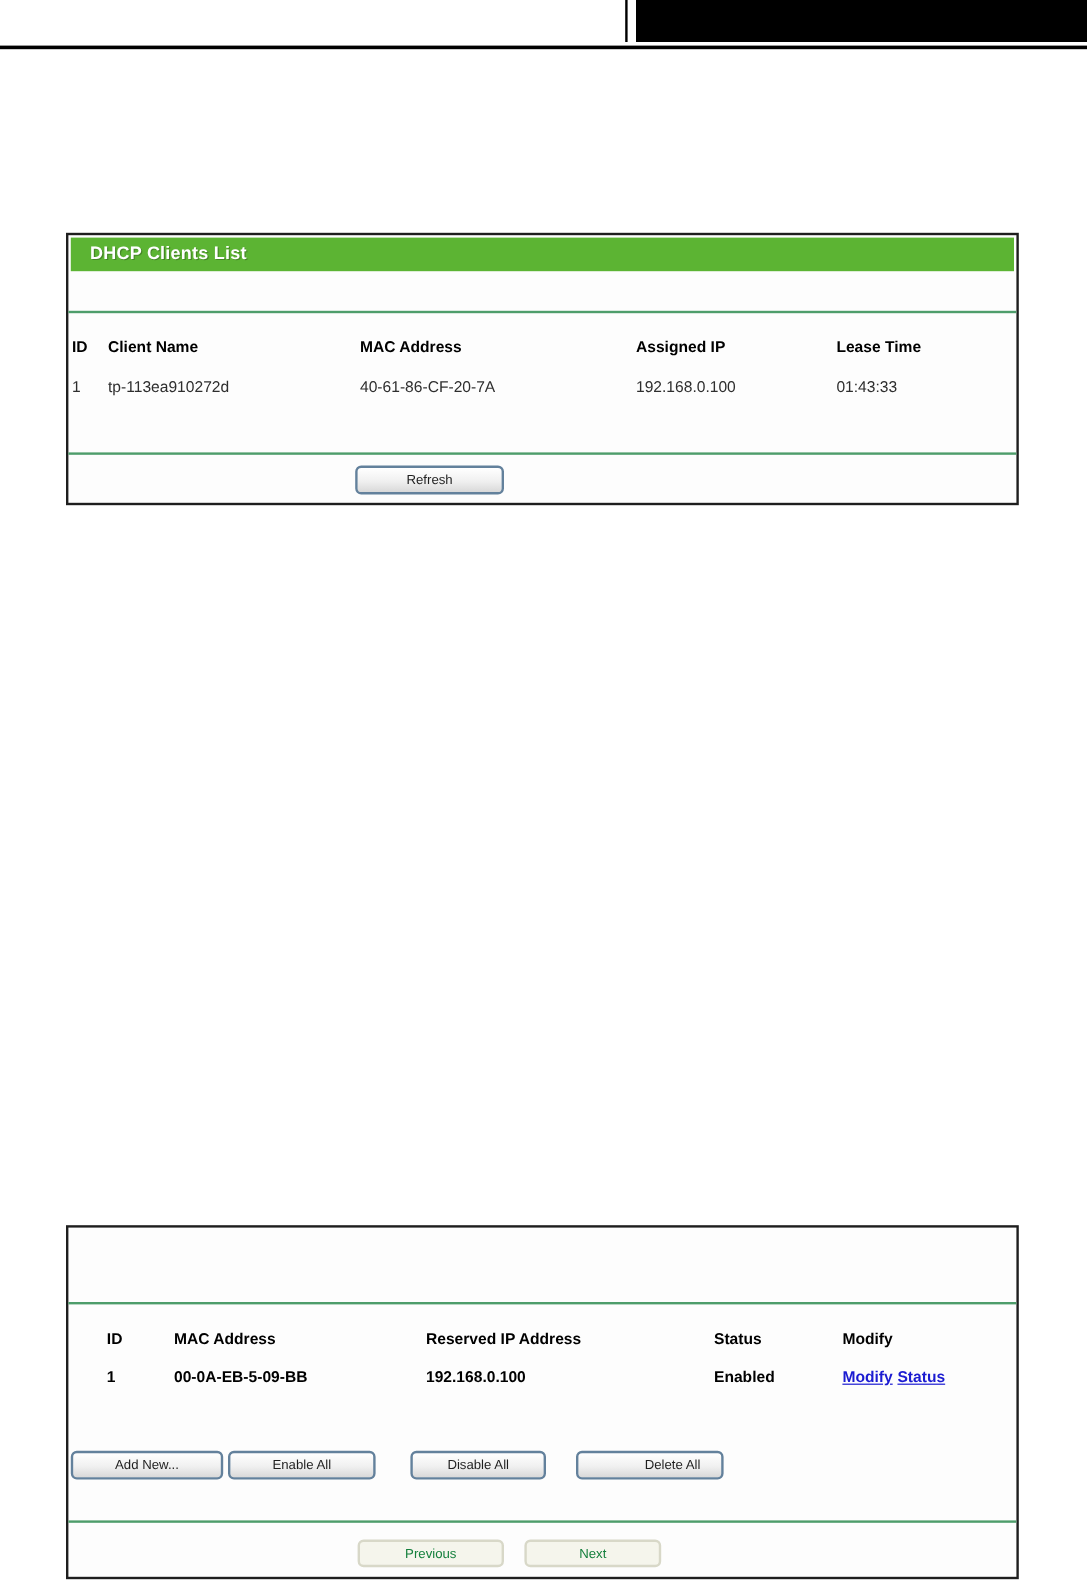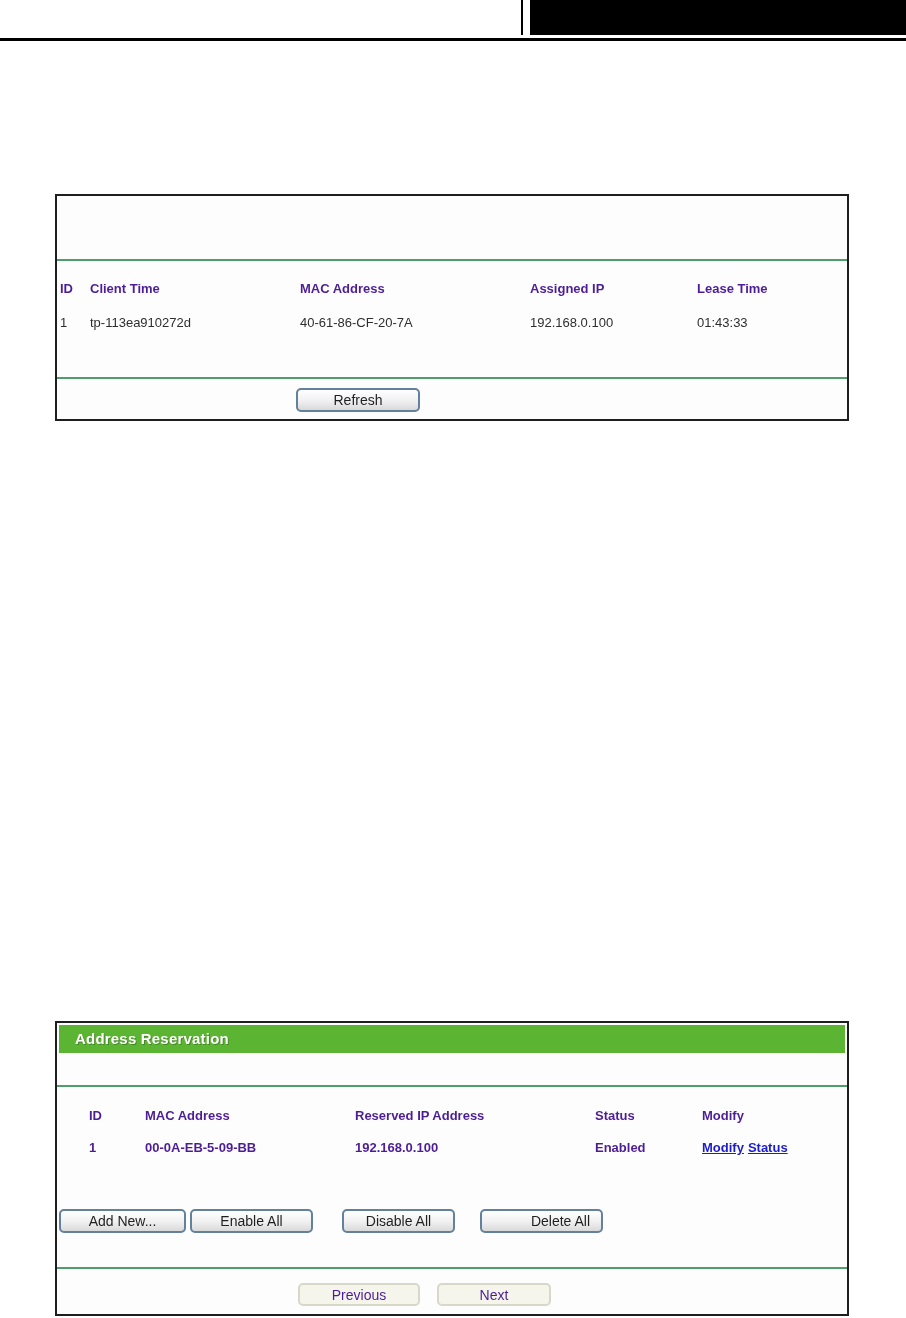--- a/index.html
+++ b/index.html
@@ -24,21 +24,21 @@
     position:absolute;left:2px;right:2px;top:2px;height:28px;
     background:#5CB433;color:#ffffff;
     font-size:15px;font-weight:bold;line-height:28px;
     padding-left:16px;box-sizing:border-box;
     text-shadow:1px 1px 0 rgba(0,0,0,0.25);
     letter-spacing:0.2px;
   }
   .sep{position:absolute;left:0;right:0;height:2px;background:#4E9D6B;}
 
   .cell{position:absolute;white-space:nowrap;font-size:13px;color:#2e2e2e;}
-  .th{font-weight:bold;color:#4c1d95;}
+  .th{font-weight:bold;color:#000000;}
 
   
   .dhcp-th{top:85px;}
   .dhcp-td{top:119px;}
   .dc1{left:3px;}  .dc2{left:33px;} .dc3{left:243px;} .dc4{left:473px;} .dc5{left:640px;}
   .sep-dhcp-1{top:63px;}
   .sep-dhcp-2{top:181px;}
 
   
   .resv-th{top:85px;}
@@ -49,66 +49,66 @@
 
   a.tbl-link{color:#1b1bd1;font-weight:bold;text-decoration:underline;cursor:pointer;}
   .link-gap{display:inline-block;width:4px;}
 
   
   .btn{
     position:absolute;height:24px;box-sizing:border-box;
     border:2px solid #63819c;border-radius:5px;
     background:linear-gradient(180deg,#ffffff 0%,#f0f0f0 55%,#d9d9d9 100%);
     color:#1f1f1f;font-family:"Liberation Sans",sans-serif;
-    font-size:14px;text-align:center;padding:0;cursor:pointer;
+    font-size:11px;text-align:center;padding:0;cursor:pointer;
   }
   .btn-refresh{left:239px;top:192px;width:124px;}
   .btn-addnew{left:2px;top:186px;width:127px;}
   .btn-enableall{left:133px;top:186px;width:123px;}
   .btn-disableall{left:285px;top:186px;width:113px;}
   .btn-deleteall{left:423px;top:186px;width:123px;padding-left:38px;}
   .btn-disabled{
     border:2px solid #d8d8c8;border-radius:5px;
-    background:#f5f5ec;color:#4c1d95;cursor:default;
+    background:#f5f5ec;color:#15803d;cursor:default;
   }
   .btn-prev{left:241px;top:260px;width:122px;height:23px;}
   .btn-next{left:380px;top:260px;width:114px;height:23px;}
 </style>
 </head>
 <body>
 
 <div class="page">
 
   <div class="hdr-vline"></div>
   <div class="hdr-block"></div>
   <div class="hdr-rule"></div>
 
   <section class="panel panel-dhcp">
+    <div class="titlebar">
+      <span>DHCP Clients List</span>
+    </div>
     <div class="sep sep-dhcp-1"></div>
 
     <span class="cell th dhcp-th dc1">ID</span>
-    <span class="cell th dhcp-th dc2">Client Time</span>
+    <span class="cell th dhcp-th dc2">Client Name</span>
     <span class="cell th dhcp-th dc3">MAC Address</span>
     <span class="cell th dhcp-th dc4">Assigned IP</span>
     <span class="cell th dhcp-th dc5">Lease Time</span>
 
     <span class="cell dhcp-td dc1">1</span>
     <span class="cell dhcp-td dc2">tp-113ea910272d</span>
     <span class="cell dhcp-td dc3">40-61-86-CF-20-7A</span>
     <span class="cell dhcp-td dc4">192.168.0.100</span>
     <span class="cell dhcp-td dc5">01:43:33</span>
 
     <div class="sep sep-dhcp-2"></div>
     <button class="btn btn-refresh">Refresh</button>
   </section>
 
   <section class="panel panel-resv">
-    <div class="titlebar">
-      <span>Address Reservation</span>
-    </div>
     <div class="sep sep-resv-1"></div>
 
     <span class="cell th resv-th rc1">ID</span>
     <span class="cell th resv-th rc2">MAC Address</span>
     <span class="cell th resv-th rc3">Reserved IP Address</span>
     <span class="cell th resv-th rc4">Status</span>
     <span class="cell th resv-th rc5">Modify</span>
 
     <span class="cell th resv-td rc1">1</span>
     <span class="cell th resv-td rc2">00-0A-EB-5-09-BB</span>

